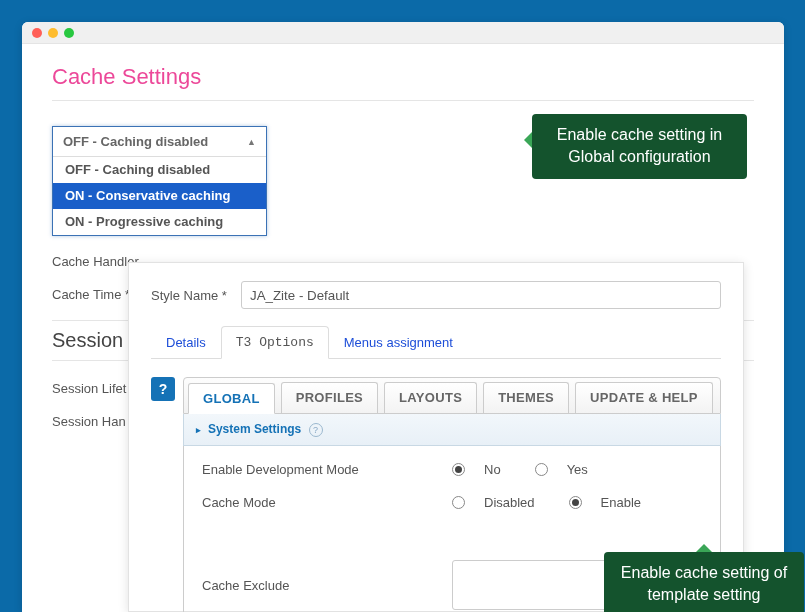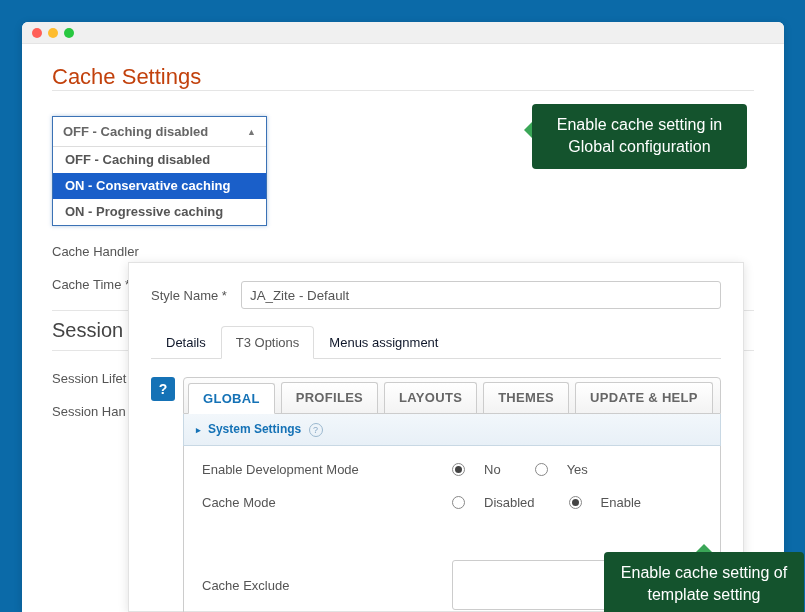--- a/index.html
+++ b/index.html
@@ -32,21 +32,22 @@
     align-items: center;
     padding-left: 10px;
     gap: 6px;
   }
   .tdot { width: 10px; height: 10px; border-radius: 50%; }
   .tdot.r { background:#ff5f57;} .tdot.y{background:#febc2e;} .tdot.g{background:#28c840;}
   .content { padding: 20px 30px; }
   .page-title {
     font-size: 22px;
     font-weight: 400;
-    color: #c2410c;
+    color: #ec4899;
+    padding-bottom: 10px;
     border-bottom: 1px solid #e5e5e5;
     margin-bottom: 25px;
   }
   .form-row { display:flex; align-items:center; margin-bottom: 18px; position:relative;}
   .form-row .lbl { width: 175px; color:#555; }
   .section-title {
     font-size: 20px;
     color:#444;
     padding: 8px 0;
     border-top:1px solid #e5e5e5;
@@ -102,27 +103,28 @@
     padding:18px 22px;
   }
   .p2-row { display:flex; align-items:center; margin-bottom:16px;}
   .p2-row .lbl { width:90px; color:#555;}
   .p2-input {
     flex:1; height:28px; border:1px solid #ccc; border-radius:3px;
     padding:0 8px; color:#555; background:#fff;
   }
   .tabs { display:flex; border-bottom:1px solid #ddd; margin-bottom:0;}
   .tab {
-    padding:8px 14px; color:#0f172a; cursor:pointer; font-size:13px;
+    padding:8px 14px; color:#1d4ed8; cursor:pointer; font-size:13px;
     border:1px solid transparent; border-bottom:none; position:relative; top:1px;
   }
   .tab.active {
     color:#555; background:#fff;
     border:1px solid #ddd; border-bottom:1px solid #fff;
     border-radius:4px 4px 0 0;
+    font-family:Liberation Mono, monospace;
   }
   .inner-panel {
     margin-top:18px;
     display:flex;
     gap:8px;
   }
   .help-badge {
     width:24px;height:24px;background:#1572b6;color:#fff;
     display:flex;align-items:center;justify-content:center;
     border-radius:3px;font-weight:bold;font-size:14px;

